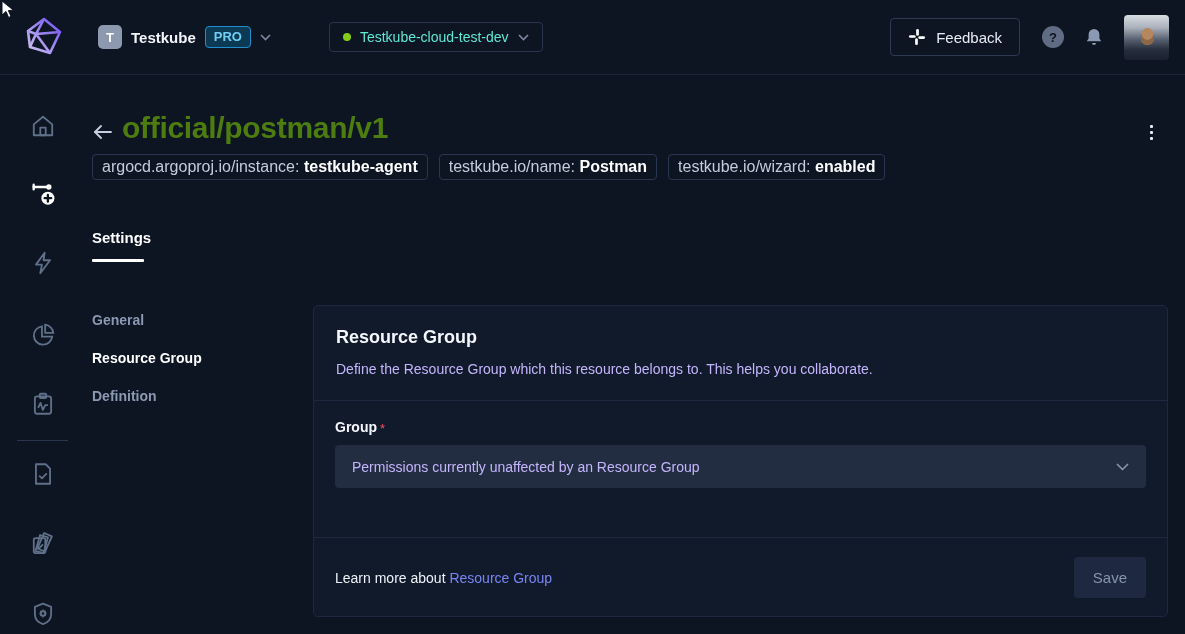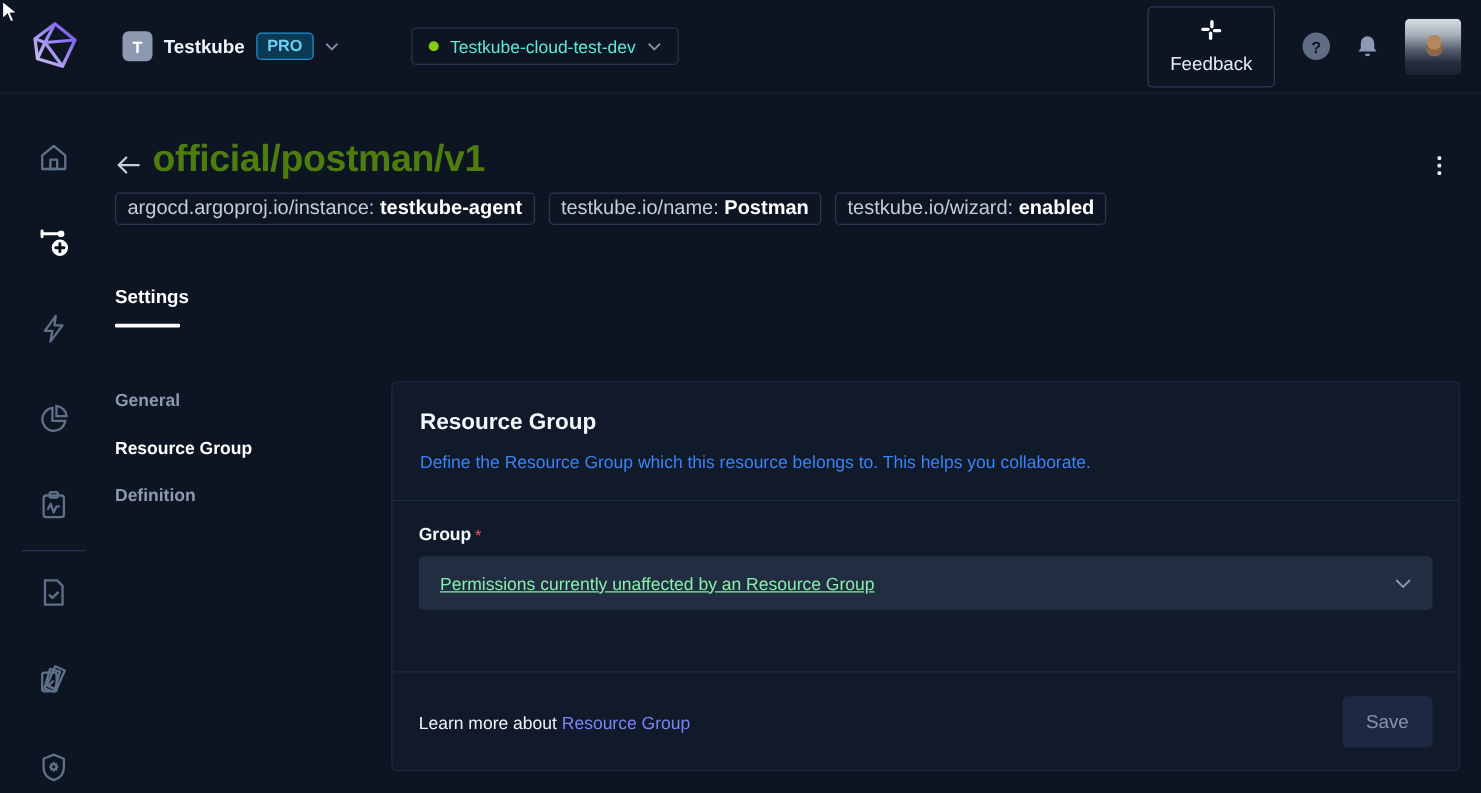--- a/index.html
+++ b/index.html
@@ -23,21 +23,21 @@
   .org-name{ font-size:15px; font-weight:bold; color:#f2f5fa;}
   .pro-badge{ background:#0c3a55; border:1px solid #1f8fd0; color:#72cef5; font-size:13px;
     font-weight:bold; padding:2px 8px; border-radius:4px; line-height:16px;}
   .env-select{ display:flex; align-items:center; gap:9px; margin-left:58px;
     border:1px solid #283450; border-radius:4px; padding:6px 13px; height:30px; cursor:pointer;}
   .env-dot{ width:8px; height:8px; border-radius:50%; background:#84cc16;}
   .env-name{ font-size:14px; color:#5eead4;}
   .topbar-right{ margin-left:auto; display:flex; align-items:center; gap:22px;}
   .feedback-btn{ display:flex; align-items:center; gap:10px; border:1px solid #2e3a54;
     border-radius:4px; padding:9px 17px; background:transparent; color:#e8edf5; font-size:15px; cursor:pointer;
-    font-family:inherit;flex-direction:column;}
+    font-family:inherit;}
   .help-circle{ width:22px; height:22px; border-radius:50%; background:#5f6c84; color:#0d1422;
     display:flex; align-items:center; justify-content:center; font-size:13px; font-weight:bold; cursor:pointer;}
   .bell{ cursor:pointer; display:flex;}
   .user-avatar{ width:45px; height:45px; border-radius:4px; cursor:pointer; overflow:hidden;
     background:
       radial-gradient(circle at 52% 42%, #b5875f 0 16%, rgba(0,0,0,0) 17%),
       radial-gradient(circle at 52% 52%, #8d6848 0 20%, rgba(0,0,0,0) 21%),
       linear-gradient(180deg,#d8dde2 0%,#aab1bb 28%,#565f6f 55%,#252c3c 78%,#1b2130 100%);
   }
   .chev{ display:flex; }
@@ -64,28 +64,28 @@
   .tab-underline{ width:52px; height:3px; background:#ffffff; margin-top:13px; border-radius:1px;}
   .subnav{ position:absolute; left:7px; top:226px; display:flex; flex-direction:column;}
   .subnav-item{ height:38px; display:flex; align-items:center; font-size:14px; font-weight:bold;
     color:#8b99b2; cursor:pointer; white-space:nowrap;}
   .subnav-item.active{ color:#ffffff;}
   
   .card{ position:absolute; left:228px; top:230px; width:855px; height:312px;
     background:#111a2b; border:1px solid #1e2940; border-radius:5px;}
   .card-header{ padding:21px 22px 0 22px; height:95px; border-bottom:1px solid #1e2940;}
   .card-title{ font-size:18px; font-weight:bold; color:#f4f7fb;}
-  .card-desc{ font-size:14px; color:#3b82f6; margin-top:13px;}
+  .card-desc{ font-size:14px; color:#c4b5fd; margin-top:13px;}
   .card-body{ padding:18px 21px 0 21px; height:137px; border-bottom:1px solid #1e2940;}
   .field-label-row{ display:flex; align-items:flex-end; gap:3px;}
   .field-label{ font-size:14px; font-weight:bold; color:#f4f7fb;}
   .required-mark{ color:#f5515f; font-size:13px; line-height:13px;}
   .select{ margin-top:10px; height:43px; background:#232d41; border-radius:4px; display:flex;
     align-items:center; padding:0 17px; cursor:pointer;}
-  .select-placeholder{ font-size:14px; color:#86efac; flex:1;text-decoration:underline;}
+  .select-placeholder{ font-size:14px; color:#c4b5fd; flex:1;}
   .card-footer{ height:79px; display:flex; align-items:center; justify-content:space-between;
     padding:0 21px;}
   .footer-text{ font-size:14px; color:#eef2f8;}
   .footer-link{ color:#7a85f5; cursor:pointer; text-decoration:none;}
   .save-btn{ background:#1e2840; color:#8695ad; border:none; border-radius:4px; height:41px;
     padding:0 19px; font-size:15px; font-family:inherit; cursor:pointer;}
   .cursor{ position:absolute; left:0; top:0; z-index:50;}
 </style>
 </head>
 <body>

